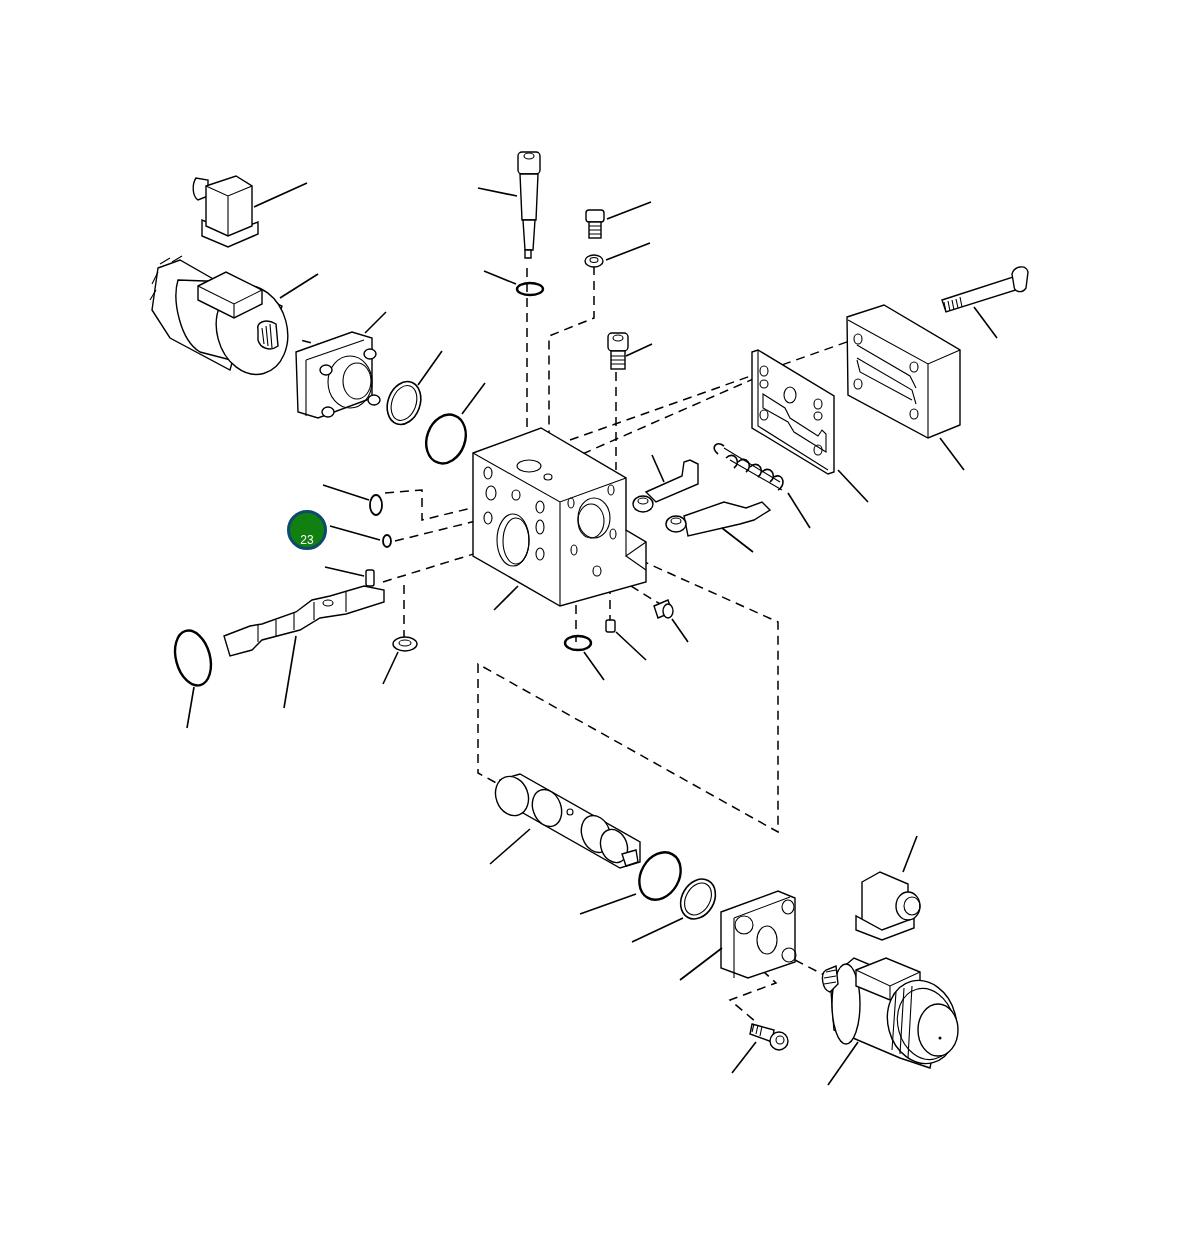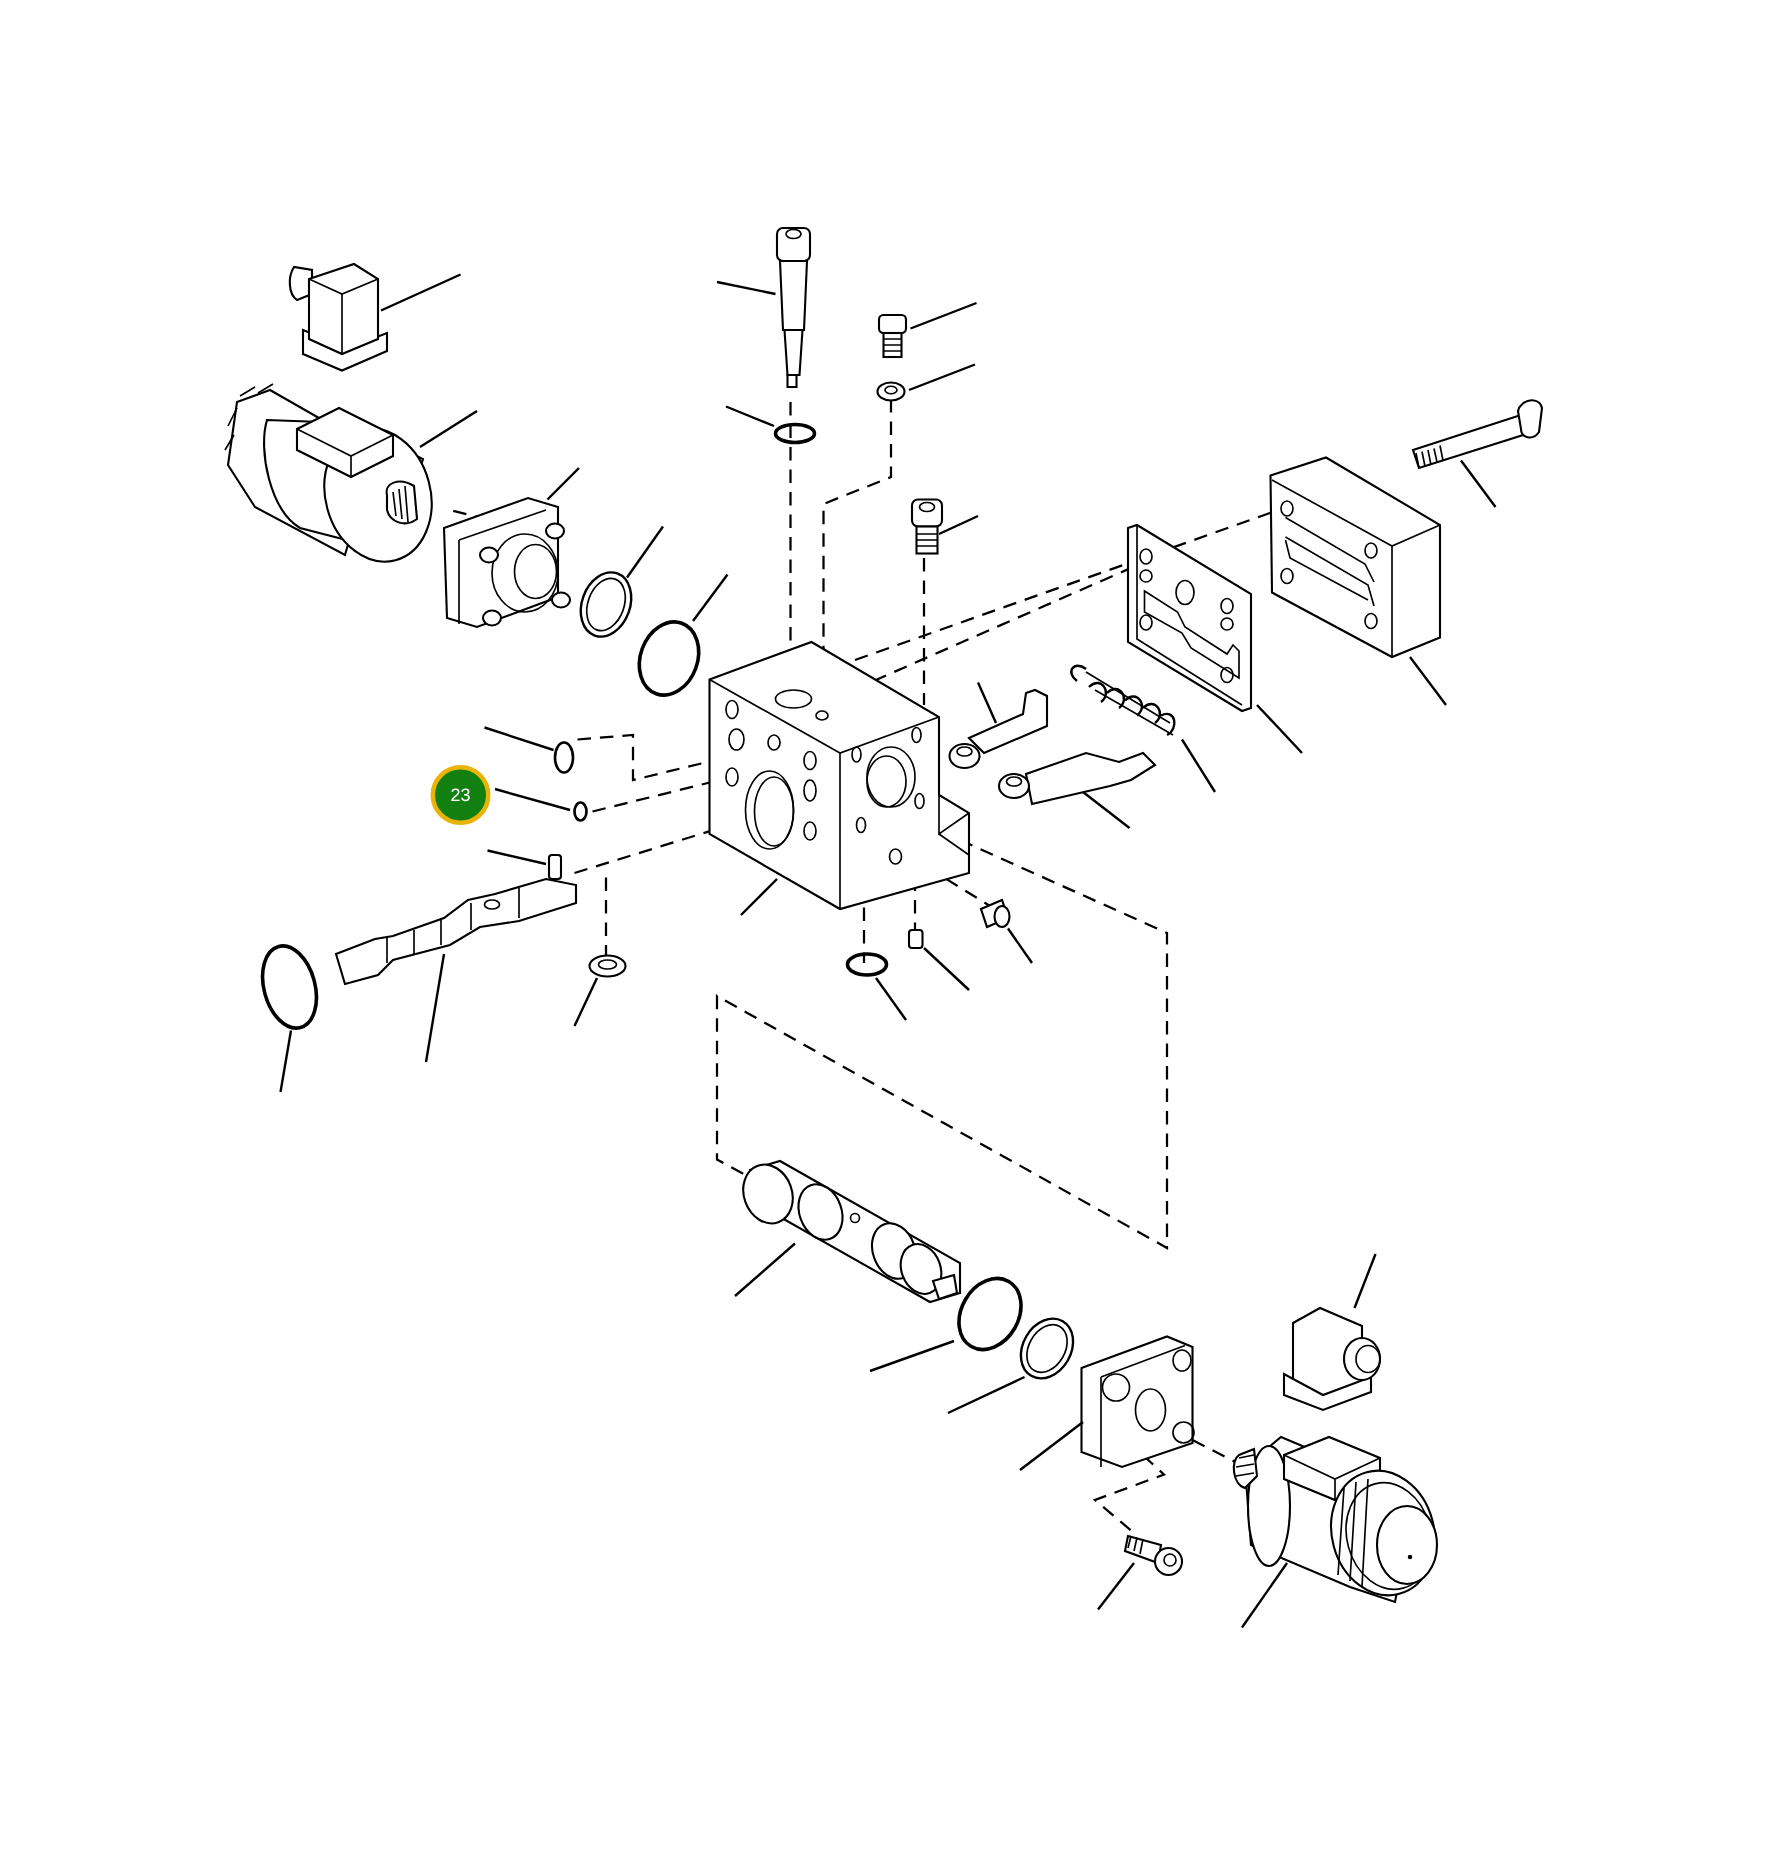--- a/index.html
+++ b/index.html
@@ -4,21 +4,21 @@
 <style>
   html, body { margin:0; padding:0; background:#ffffff; }
   body { width:1177px; height:1237px; position:relative; overflow:hidden; font-family:"Liberation Sans", sans-serif; }
   #diagram { position:absolute; left:0; top:0; width:1177px; height:1237px; }
   .ln { stroke:#000; stroke-width:1.6; fill:none; }
   .th { stroke:#000; stroke-width:1.1; fill:none; }
   .fl { stroke:#000; stroke-width:1.4; fill:#fff; }
   .dash { stroke:#000; stroke-width:1.5; fill:none; stroke-dasharray:9 6; }
   .ring { stroke:#000; stroke-width:2.4; fill:none; }
   .leader { stroke:#000; stroke-width:1.6; }
-  .callout { position:absolute; width:34px; height:34px; border-radius:50%; background:#118011; border:3px solid #eab308; color:#fff; font-size:12px; display:flex; align-items:center; justify-content:center; box-sizing:content-box; cursor:pointer; }
+  .callout { position:absolute; width:34px; height:34px; border-radius:50%; background:#118011; border:3px solid #0c4a6e; color:#fff; font-size:12px; display:flex; align-items:flex-end; justify-content:center; box-sizing:content-box; cursor:pointer; }
 </style>
 </head>
 <body>
 
 <svg id="diagram" viewBox="0 0 1177 1237" xmlns="http://www.w3.org/2000/svg">
 
   <g>
     <path class="dash" d="M527 268 L527 470"></path>
     <path class="dash" d="M594 266 L594 318 L549 336 L549 470"></path>
     <path class="dash" d="M616 372 L616 470"></path>

